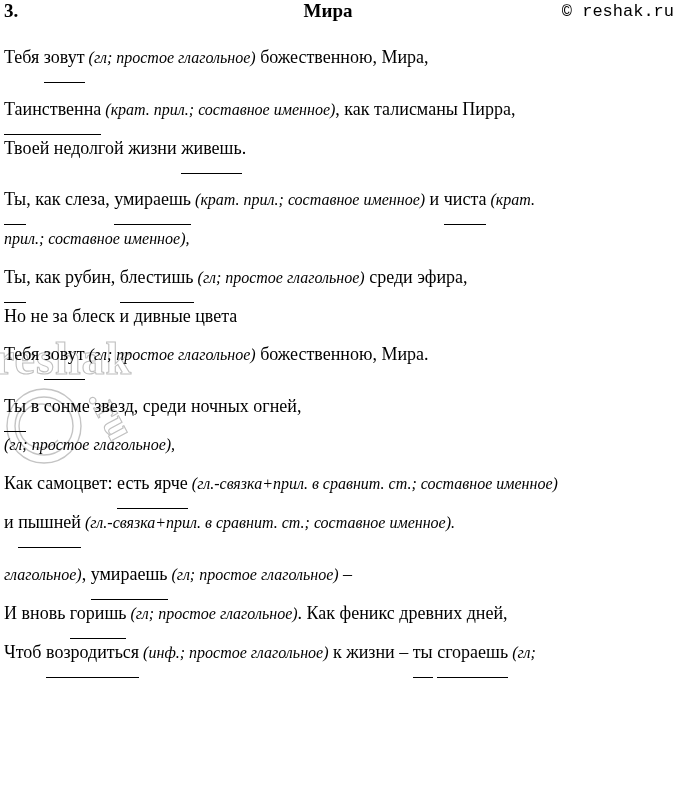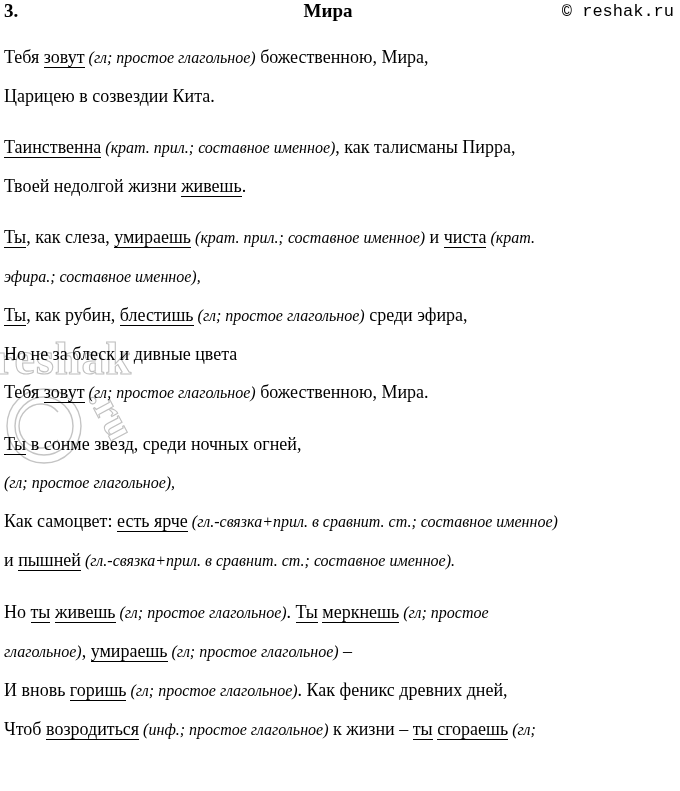--- a/index.html
+++ b/index.html
@@ -105,21 +105,21 @@
     text-align: left;
   }
   .block-gap {
     height: 13px;
   }
 
   
   u.mark {
     text-decoration: none;
     border-bottom: 1.6px solid #000;
-    padding-bottom: 0;
+    padding-bottom: 15px;
   }
   
   i.note {
     font-style: italic;
     font-size: 16px;
   }
 </style>
 </head>
 <body>
 
@@ -143,45 +143,43 @@
 
   <div class="header">
     <div class="ex-number">3.</div>
     <div class="doc-title">Мира</div>
     <div class="copyright">© reshak.ru</div>
   </div>
 
   <div class="content" id="content">
       <div>
         <div class="line nojust"><span>Тебя </span><u class="mark">зовут</u><i class="note"> (гл; простое глагольное)</i><span> божественною, Мира,</span></div>
-        <div class="line nojust"><span>Царицею в созвездии Кита.</span></div>
       </div>
       <div class="block-gap"></div>
       <div>
         <div class="line"><u class="mark">Таинственна</u><i class="note"> (крат. прил.; составное именное)</i><span>, как талисманы Пирра,</span></div>
         <div class="line nojust"><span>Твоей недолгой жизни </span><u class="mark">живешь</u><span>.</span></div>
       </div>
       <div class="block-gap"></div>
       <div>
         <div class="line"><u class="mark">Ты</u><span>, как слеза, </span><u class="mark">умираешь</u><i class="note"> (крат. прил.; составное именное)</i><span> и </span><u class="mark">чиста</u><i class="note"> (крат.</i></div>
-        <div class="line nojust"><i class="note">эфира.; составное именное),</i></div>
+        <div class="line nojust"><i class="note">прил.; составное именное),</i></div>
         <div class="line"><u class="mark">Ты</u><span>, как рубин, </span><u class="mark">блестишь</u><i class="note"> (гл; простое глагольное)</i><span> среди эфира,</span></div>
         <div class="line nojust"><span>Но не за блеск и дивные цвета</span></div>
         <div class="line nojust"><span>Тебя </span><u class="mark">зовут</u><i class="note"> (гл; простое глагольное)</i><span> божественною, Мира.</span></div>
       </div>
       <div class="block-gap"></div>
       <div>
         <div class="line nojust"><u class="mark">Ты</u><span> в сонме звезд, среди ночных огней,</span></div>
         <div class="line nojust"><i class="note">(гл; простое глагольное),</i></div>
         <div class="line"><span>Как самоцвет: </span><u class="mark">есть ярче</u><i class="note"> (гл.-связка+прил. в сравнит. ст.; составное именное)</i></div>
         <div class="line"><span>и </span><u class="mark">пышней</u><i class="note"> (гл.-связка+прил. в сравнит. ст.; составное именное).</i></div>
       </div>
       <div class="block-gap"></div>
       <div>
-        <div class="line"><span>Но </span><u class="mark">ты</u><span> </span><u class="mark">живешь</u><i class="note"> (гл; простое глагольное)</i><span>. </span><u class="mark">Ты</u><span> </span><u class="mark">меркнешь</u><i class="note"> (гл; простое</i></div>
         <div class="line nojust"><i class="note">глагольное)</i><span>, </span><u class="mark">умираешь</u><i class="note"> (гл; простое глагольное)</i><span> –</span></div>
         <div class="line"><span>И вновь </span><u class="mark">горишь</u><i class="note"> (гл; простое глагольное)</i><span>. Как феникс древних дней,</span></div>
         <div class="line"><span>Чтоб </span><u class="mark">возродиться</u><i class="note"> (инф.; простое глагольное)</i><span> к жизни – </span><u class="mark">ты</u><span> </span><u class="mark">сгораешь</u><i class="note"> (гл;</i></div>
         <div class="line nojust"></div>
       </div>
     </div>
 
 </div>
 
 </body></html>

